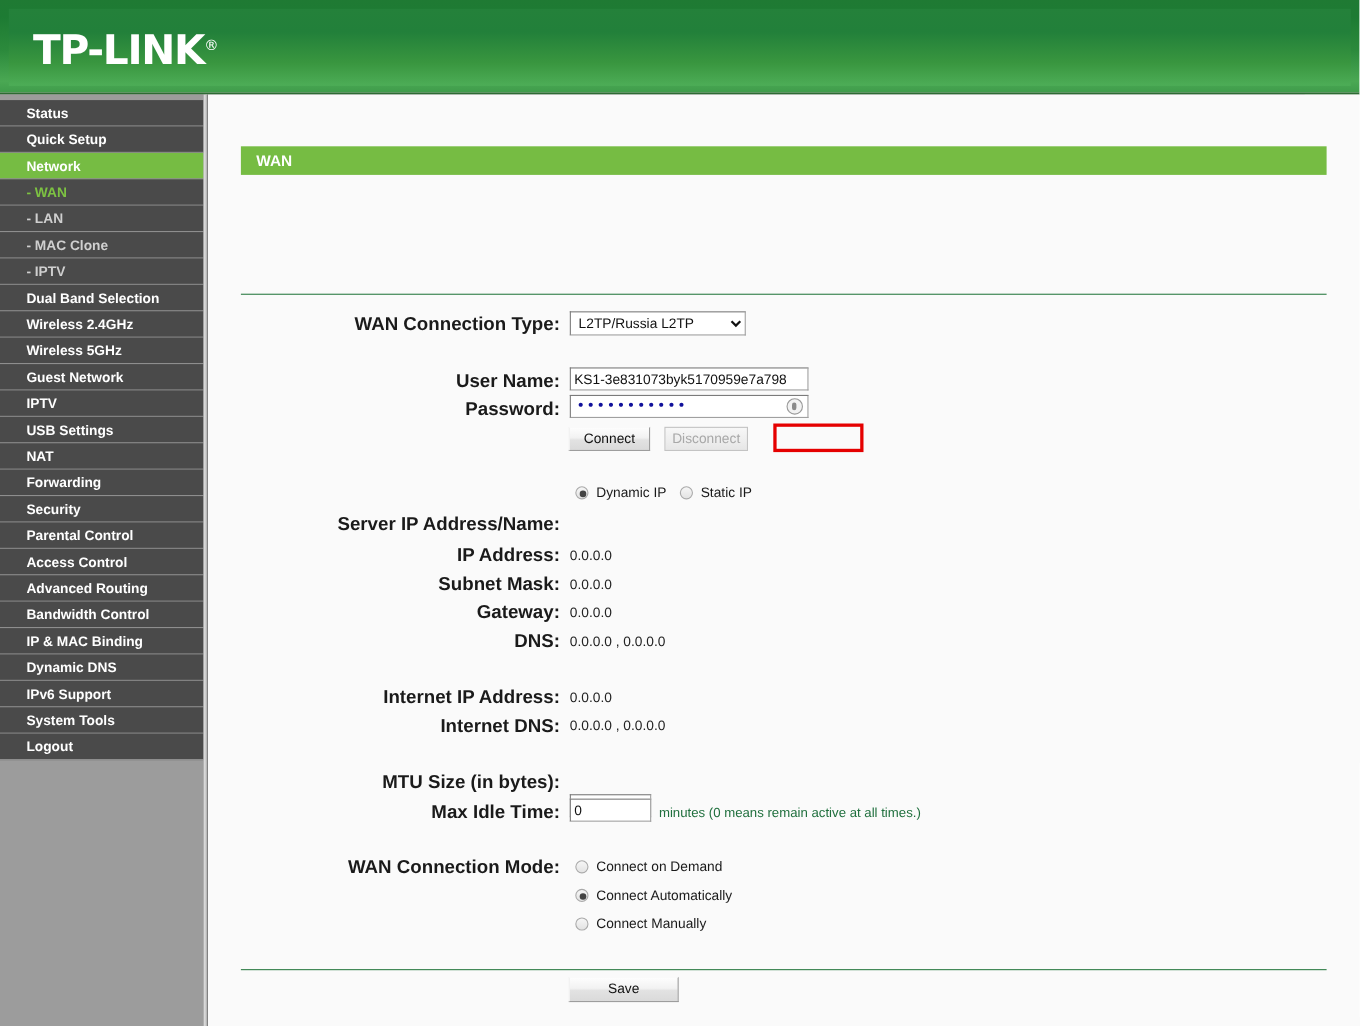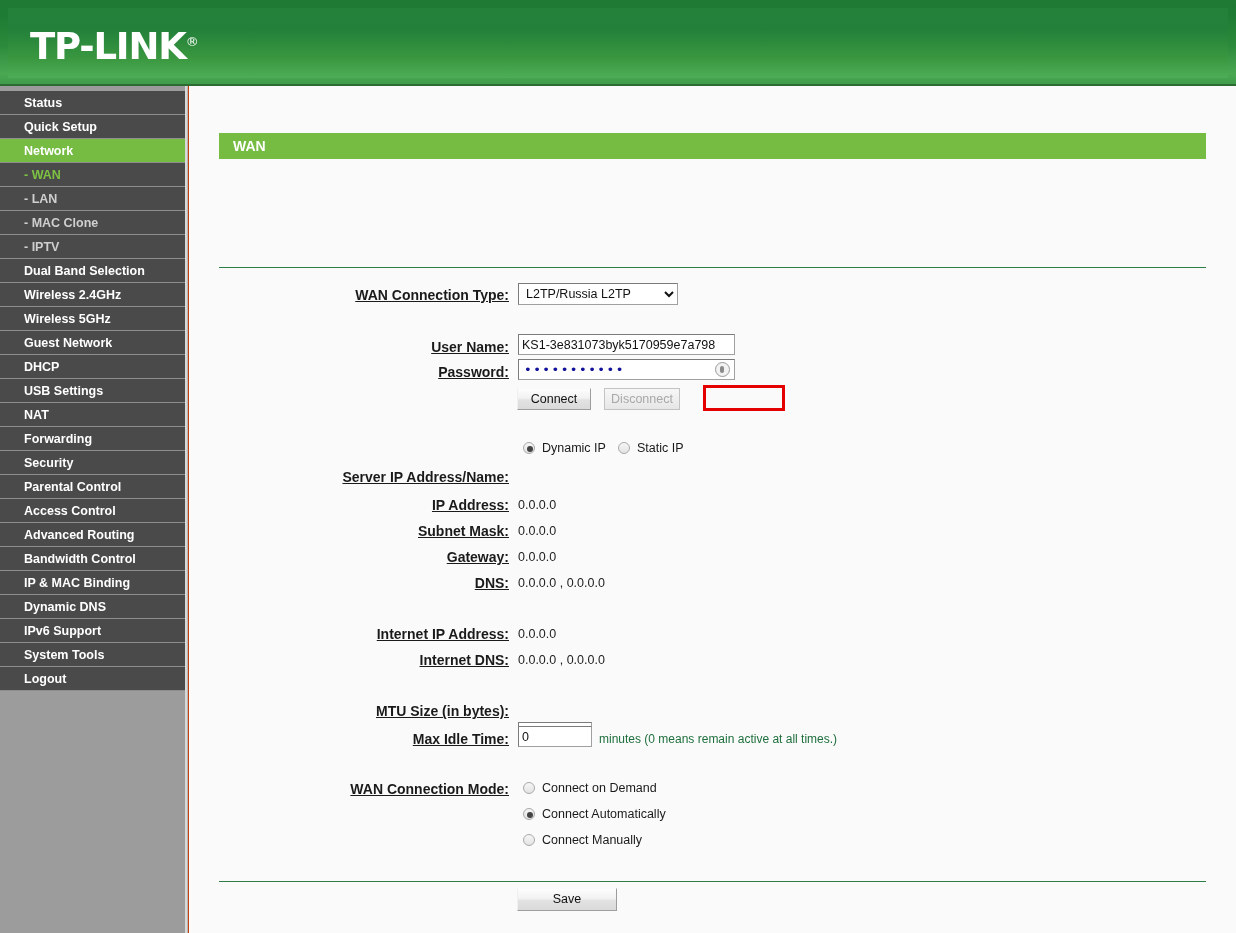--- a/index.html
+++ b/index.html
@@ -37,21 +37,21 @@
     font-size: 13px;
     vertical-align: super;
     letter-spacing: 0;
     font-weight: normal;
   }
 
   
   #body-wrap {
     position: relative;
     width: 1186px; height: 847px;
-    background: #c2410c;
+    background: #737373;
   }
 
   
   #sidebar {
     position: absolute; left: 0; top: 0;
     width: 185px; height: 847px;
     background: #9c9c9c;
     padding-top: 5px;
   }
   .nav-item {
@@ -107,26 +107,25 @@
   .hr-green {
     position: absolute;
     height: 0;
     border-top: 1px solid #2f7d46;
   }
   #hr-top { left: 30px; top: 181px; width: 987px; }
   #hr-bottom { left: 30px; top: 795px; width: 987px; }
   .lbl {
     position: absolute;
     text-align: right;
-    font-size: 14px;
+    font-size: 17px;
     font-weight: bold;
     color: #1a1a1a;
     line-height: 18px;
     white-space: nowrap;
-    text-decoration: underline;
   }
   .val {
     position: absolute;
     font-size: 12.5px;
     color: #222222;
     line-height: 18px;
     white-space: nowrap;
   }
   .hint {
     position: absolute;
@@ -247,21 +246,21 @@
       <div class="nav-item">Quick Setup</div>
       <div class="nav-item active-parent">Network</div>
       <div class="nav-item sub active-sub">- WAN</div>
       <div class="nav-item sub">- LAN</div>
       <div class="nav-item sub">- MAC Clone</div>
       <div class="nav-item sub">- IPTV</div>
       <div class="nav-item">Dual Band Selection</div>
       <div class="nav-item">Wireless 2.4GHz</div>
       <div class="nav-item">Wireless 5GHz</div>
       <div class="nav-item">Guest Network</div>
-      <div class="nav-item">DHCP</div>
+      <div class="nav-item">IPTV</div>
       <div class="nav-item">USB Settings</div>
       <div class="nav-item">NAT</div>
       <div class="nav-item">Forwarding</div>
       <div class="nav-item">Security</div>
       <div class="nav-item">Parental Control</div>
       <div class="nav-item">Access Control</div>
       <div class="nav-item">Advanced Routing</div>
       <div class="nav-item">Bandwidth Control</div>
       <div class="nav-item">IP &amp; MAC Binding</div>
       <div class="nav-item">Dynamic DNS</div>

